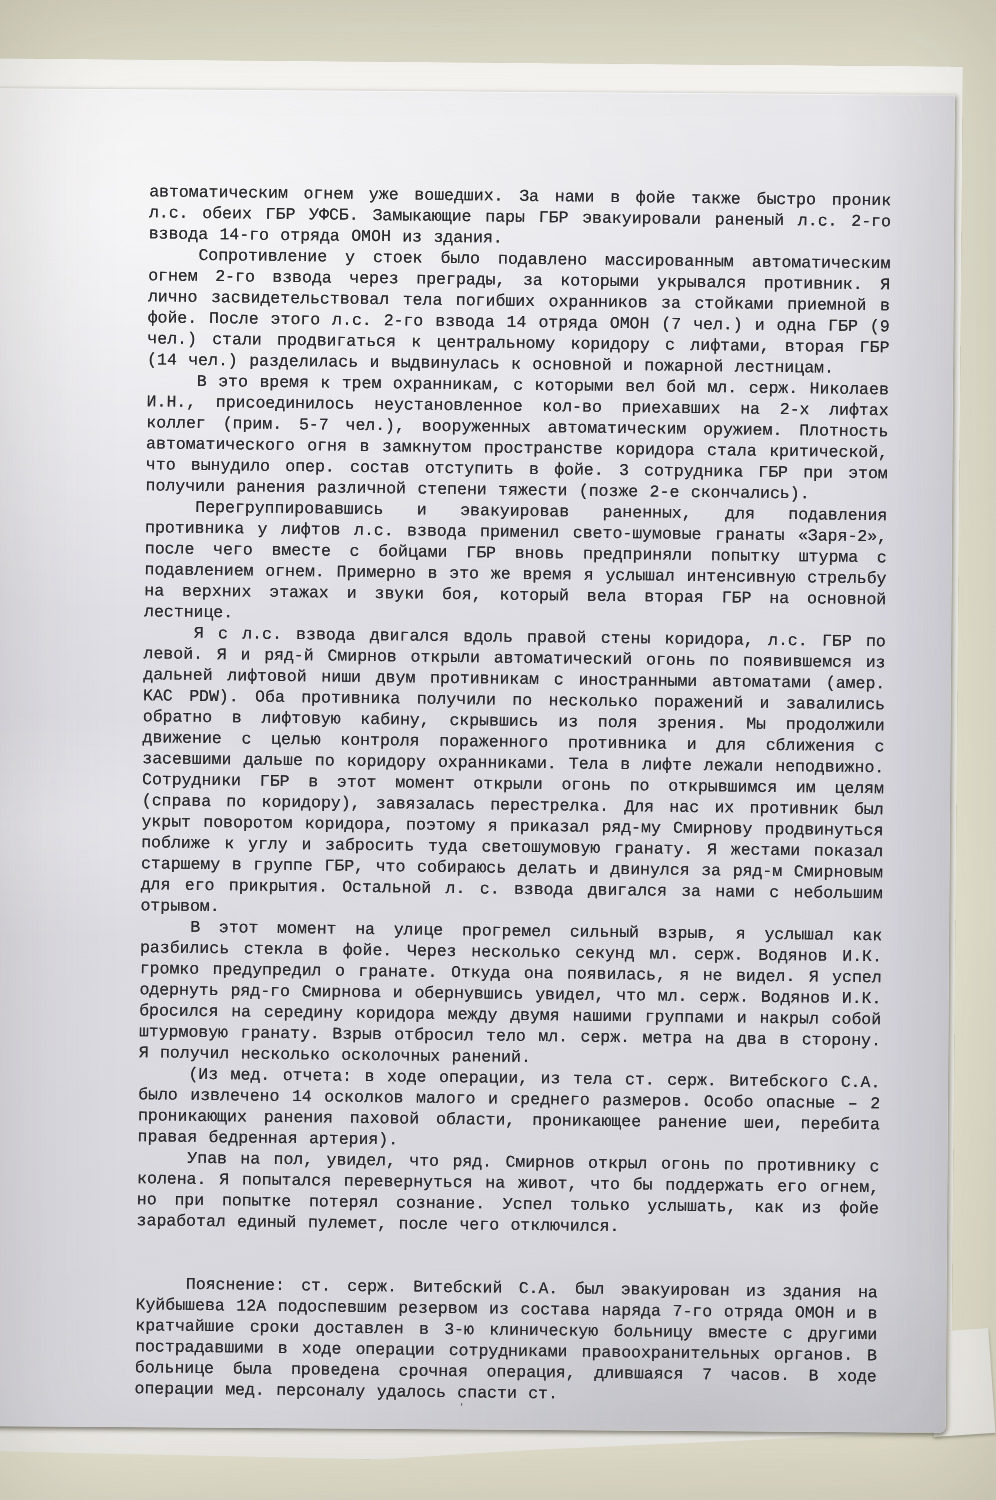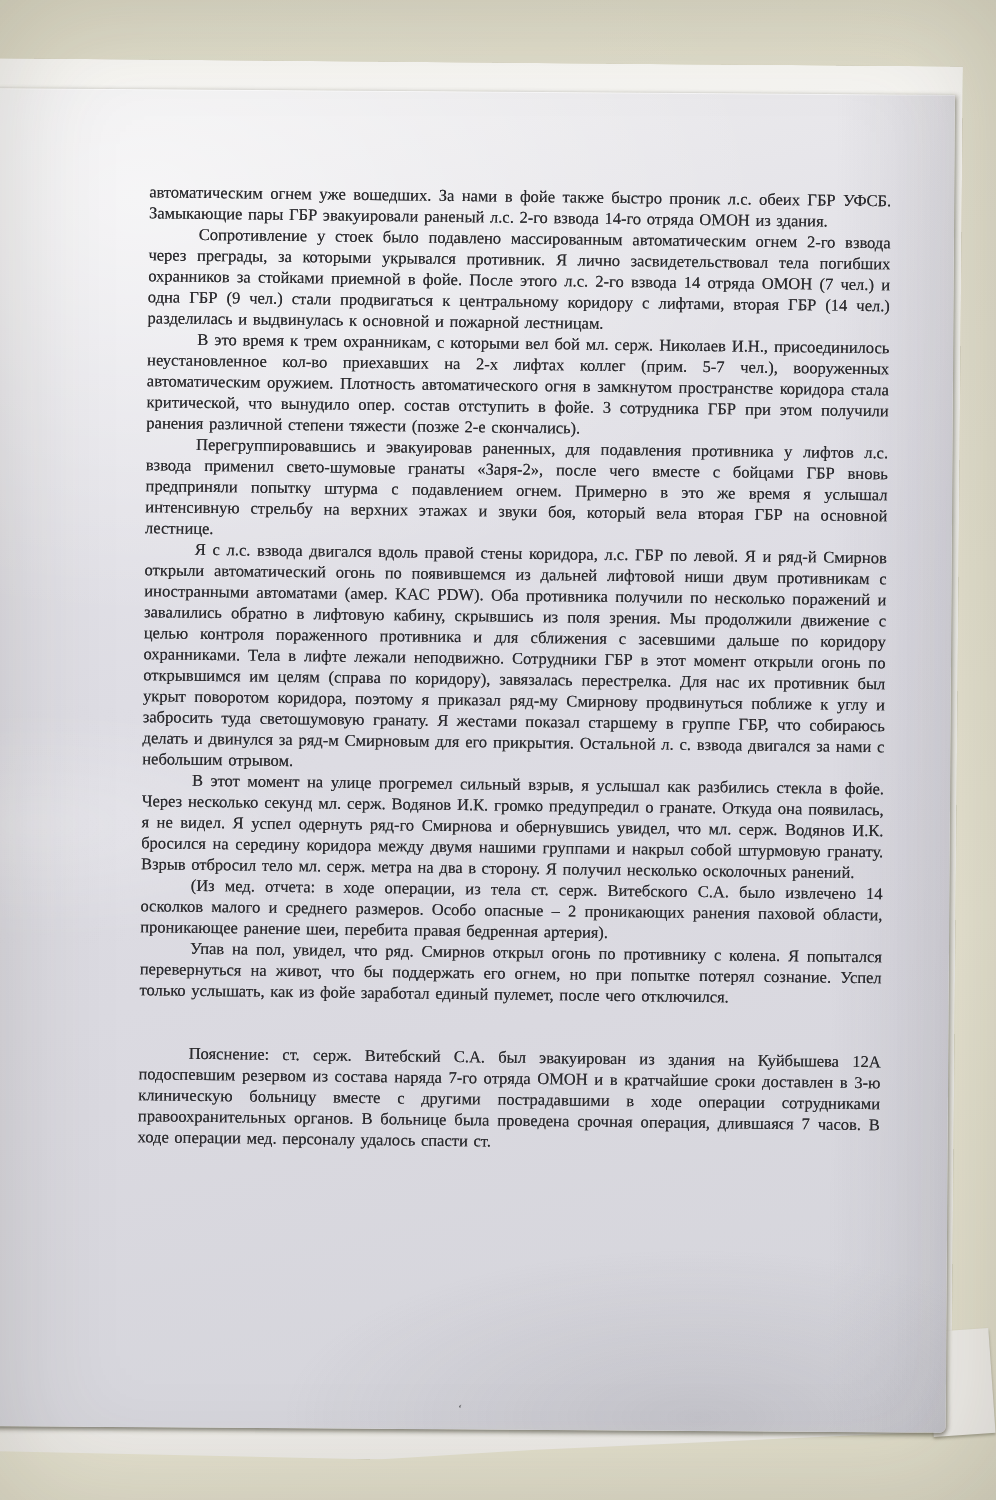--- a/index.html
+++ b/index.html
@@ -8,21 +8,21 @@
     background: #b8b5a5;
   }
   .photo {
     position: relative;
     width: 996px;
     height: 1500px;
     overflow: hidden;
     background:
       radial-gradient(130% 90% at 30% 20%, rgba(255,255,255,0.10), rgba(0,0,0,0) 60%),
       linear-gradient(155deg, #d9d6c2 0%, #e0ddcb 35%, #e6e3d1 70%, #dcd9c6 100%);
-    font-family: Liberation Serif, serif;
+    font-family: Liberation Mono, monospace;
   }
   
   .photo::after {
     content: "";
     position: absolute;
     inset: 0;
     pointer-events: none;
     box-shadow: inset 0 0 120px rgba(60,58,40,0.18);
   }
   

